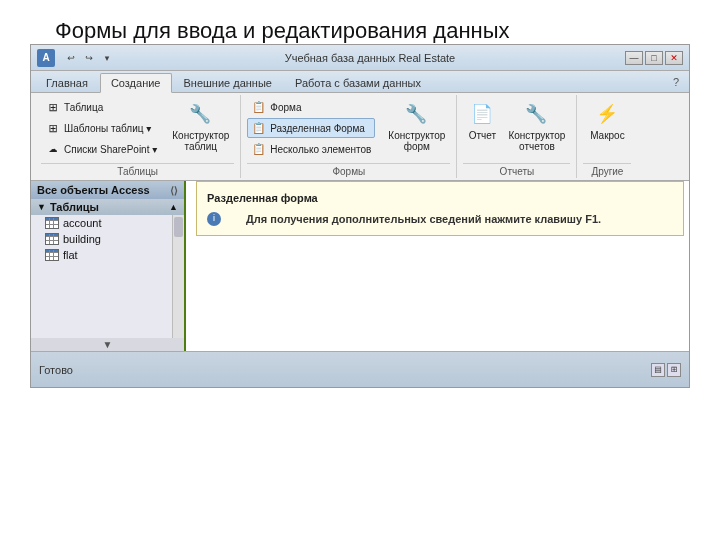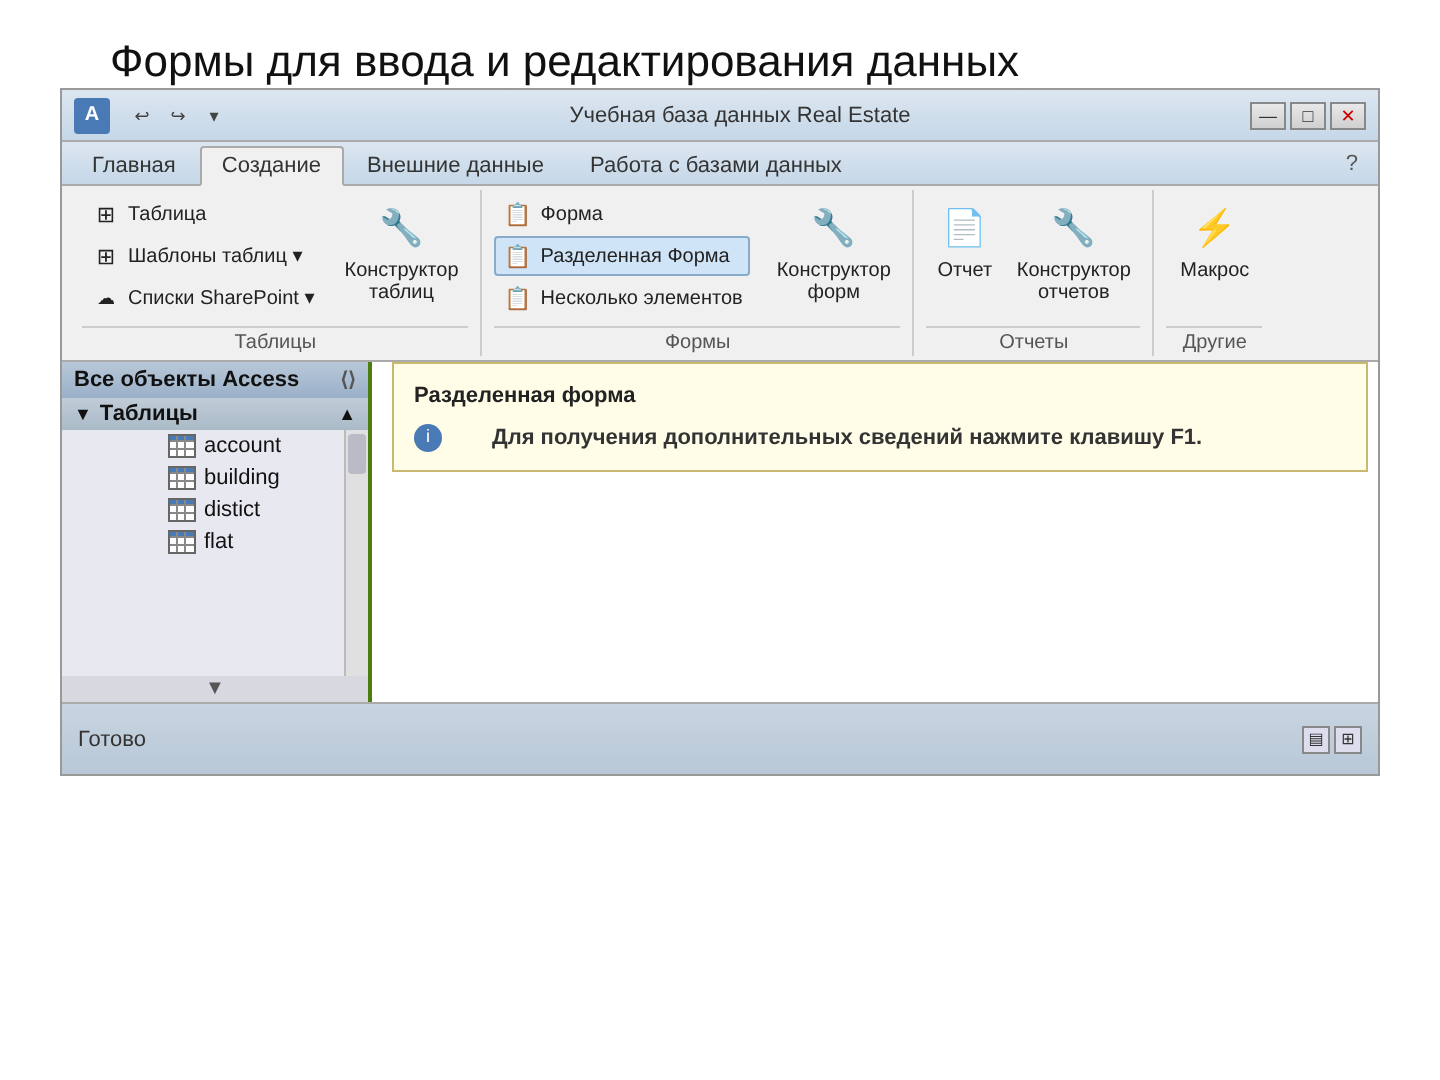--- a/index.html
+++ b/index.html
@@ -262,21 +262,20 @@
       font-size: 11px;
       font-weight: bold;
       display: flex;
       align-items: center;
       gap: 4px;
       color: #111;
     }
     .nav-items {
       flex: 1;
       overflow-y: auto;
-      padding-left: 39px;
     }
     .nav-item {
       display: flex;
       align-items: center;
       gap: 4px;
       padding: 2px 6px 2px 14px;
       font-size: 11px;
       cursor: pointer;
       color: #111;
     }
@@ -541,34 +540,20 @@
               <div class="table-icon-cell header"></div>
                 <div class="table-icon-cell header"></div>
                 <div class="table-icon-cell header"></div>
               <div class="table-icon-cell"></div>
                 <div class="table-icon-cell"></div>
                 <div class="table-icon-cell"></div>
               <div class="table-icon-cell"></div>
                 <div class="table-icon-cell"></div>
                 <div class="table-icon-cell"></div>
             </div>
-            <span>distict</span>
-          </div>
-          <div class="nav-item">
-            <div class="table-icon">
-              <div class="table-icon-cell header"></div>
-                <div class="table-icon-cell header"></div>
-                <div class="table-icon-cell header"></div>
-              <div class="table-icon-cell"></div>
-                <div class="table-icon-cell"></div>
-                <div class="table-icon-cell"></div>
-              <div class="table-icon-cell"></div>
-                <div class="table-icon-cell"></div>
-                <div class="table-icon-cell"></div>
-            </div>
             <span>flat</span>
           </div>
         </div>
         <div class="nav-scrollbar">
           <div style="height:20px;background:#bbbbc8;margin:2px 1px;border-radius:2px;"></div>
         </div>
       </div>
       <div class="nav-scroll-arrow">▼</div>
     </div>
 

